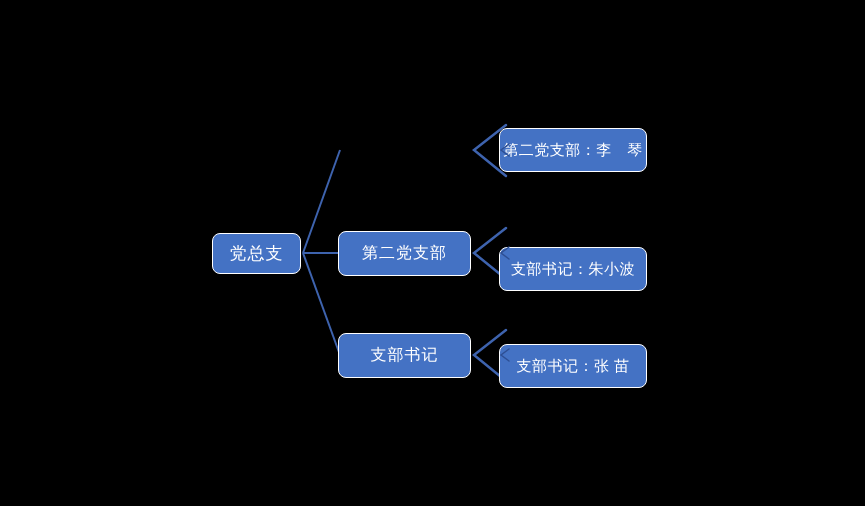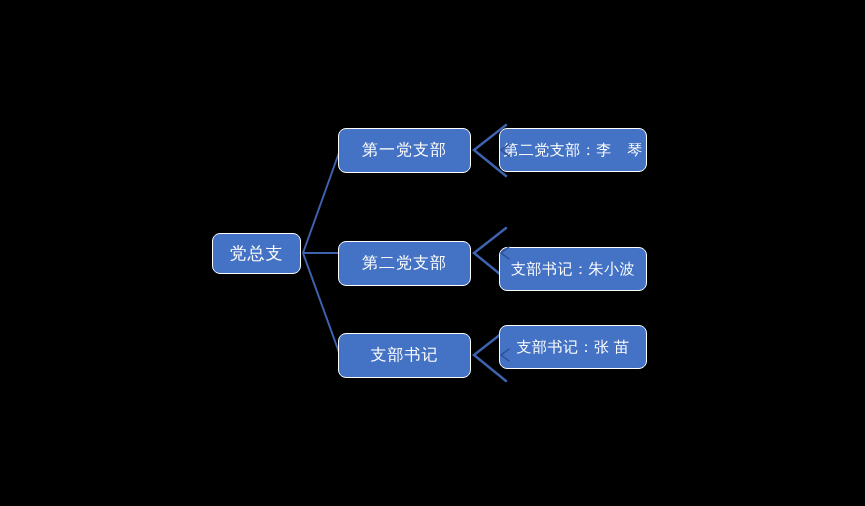--- a/index.html
+++ b/index.html
@@ -48,26 +48,26 @@
     display: flex;
     align-items: center;
     justify-content: center;
     text-align: center;
     letter-spacing: 1px;
     z-index: 2;
   }
   .node-root   { left: 212px; top: 233px; width: 89px;  height: 41px; font-size: 17px; }
   .node-branch { left: 338px; width: 133px; height: 45px; font-size: 16px; }
   .node-branch.row-0 { top: 128px; }
-  .node-branch.row-1 { top: 241px; }
+  .node-branch.row-1 { top: 231px; }
   .node-branch.row-2 { top: 333px; }
   .node-secretary { left: 499px; width: 148px; height: 44px; font-size: 15px; letter-spacing: 0.5px; }
   .node-secretary.row-0 { top: 128px; }
   .node-secretary.row-1 { top: 247px; }
-  .node-secretary.row-2 { top: 325px; }
+  .node-secretary.row-2 { top: 344px; }
   svg.marks-layer { z-index: 3; }
 </style>
 </head>
 <body>
 
 <div class="stage">
 
   <svg class="connector-layer" width="865" height="506">
     <line class="fan-line" x1="303" y1="253" x2="340" y2="150"></line>
     <line class="fan-line" x1="303" y1="253" x2="340" y2="253"></line>
@@ -75,23 +75,20 @@
 
     <polyline class="chevron-arrow" points="506,125 474,150 506,176"></polyline>
     <polyline class="chevron-arrow" points="506,228 474,253 506,279"></polyline>
     <polyline class="chevron-arrow" points="506,330 474,355 506,381"></polyline>
   </svg>
 
   <div class="node node-root">
     <span>党总支</span>
   </div>
 
-  <div class="node node-branch row-0">
-    <span>第一党支部</span>
-  </div>
   <div class="node node-branch row-1">
     <span>第二党支部</span>
   </div>
   <div class="node node-branch row-2">
     <span>支部书记</span>
   </div>
 
   <div class="node node-secretary row-0">
     <span>第二党支部：李　琴</span>
   </div>

